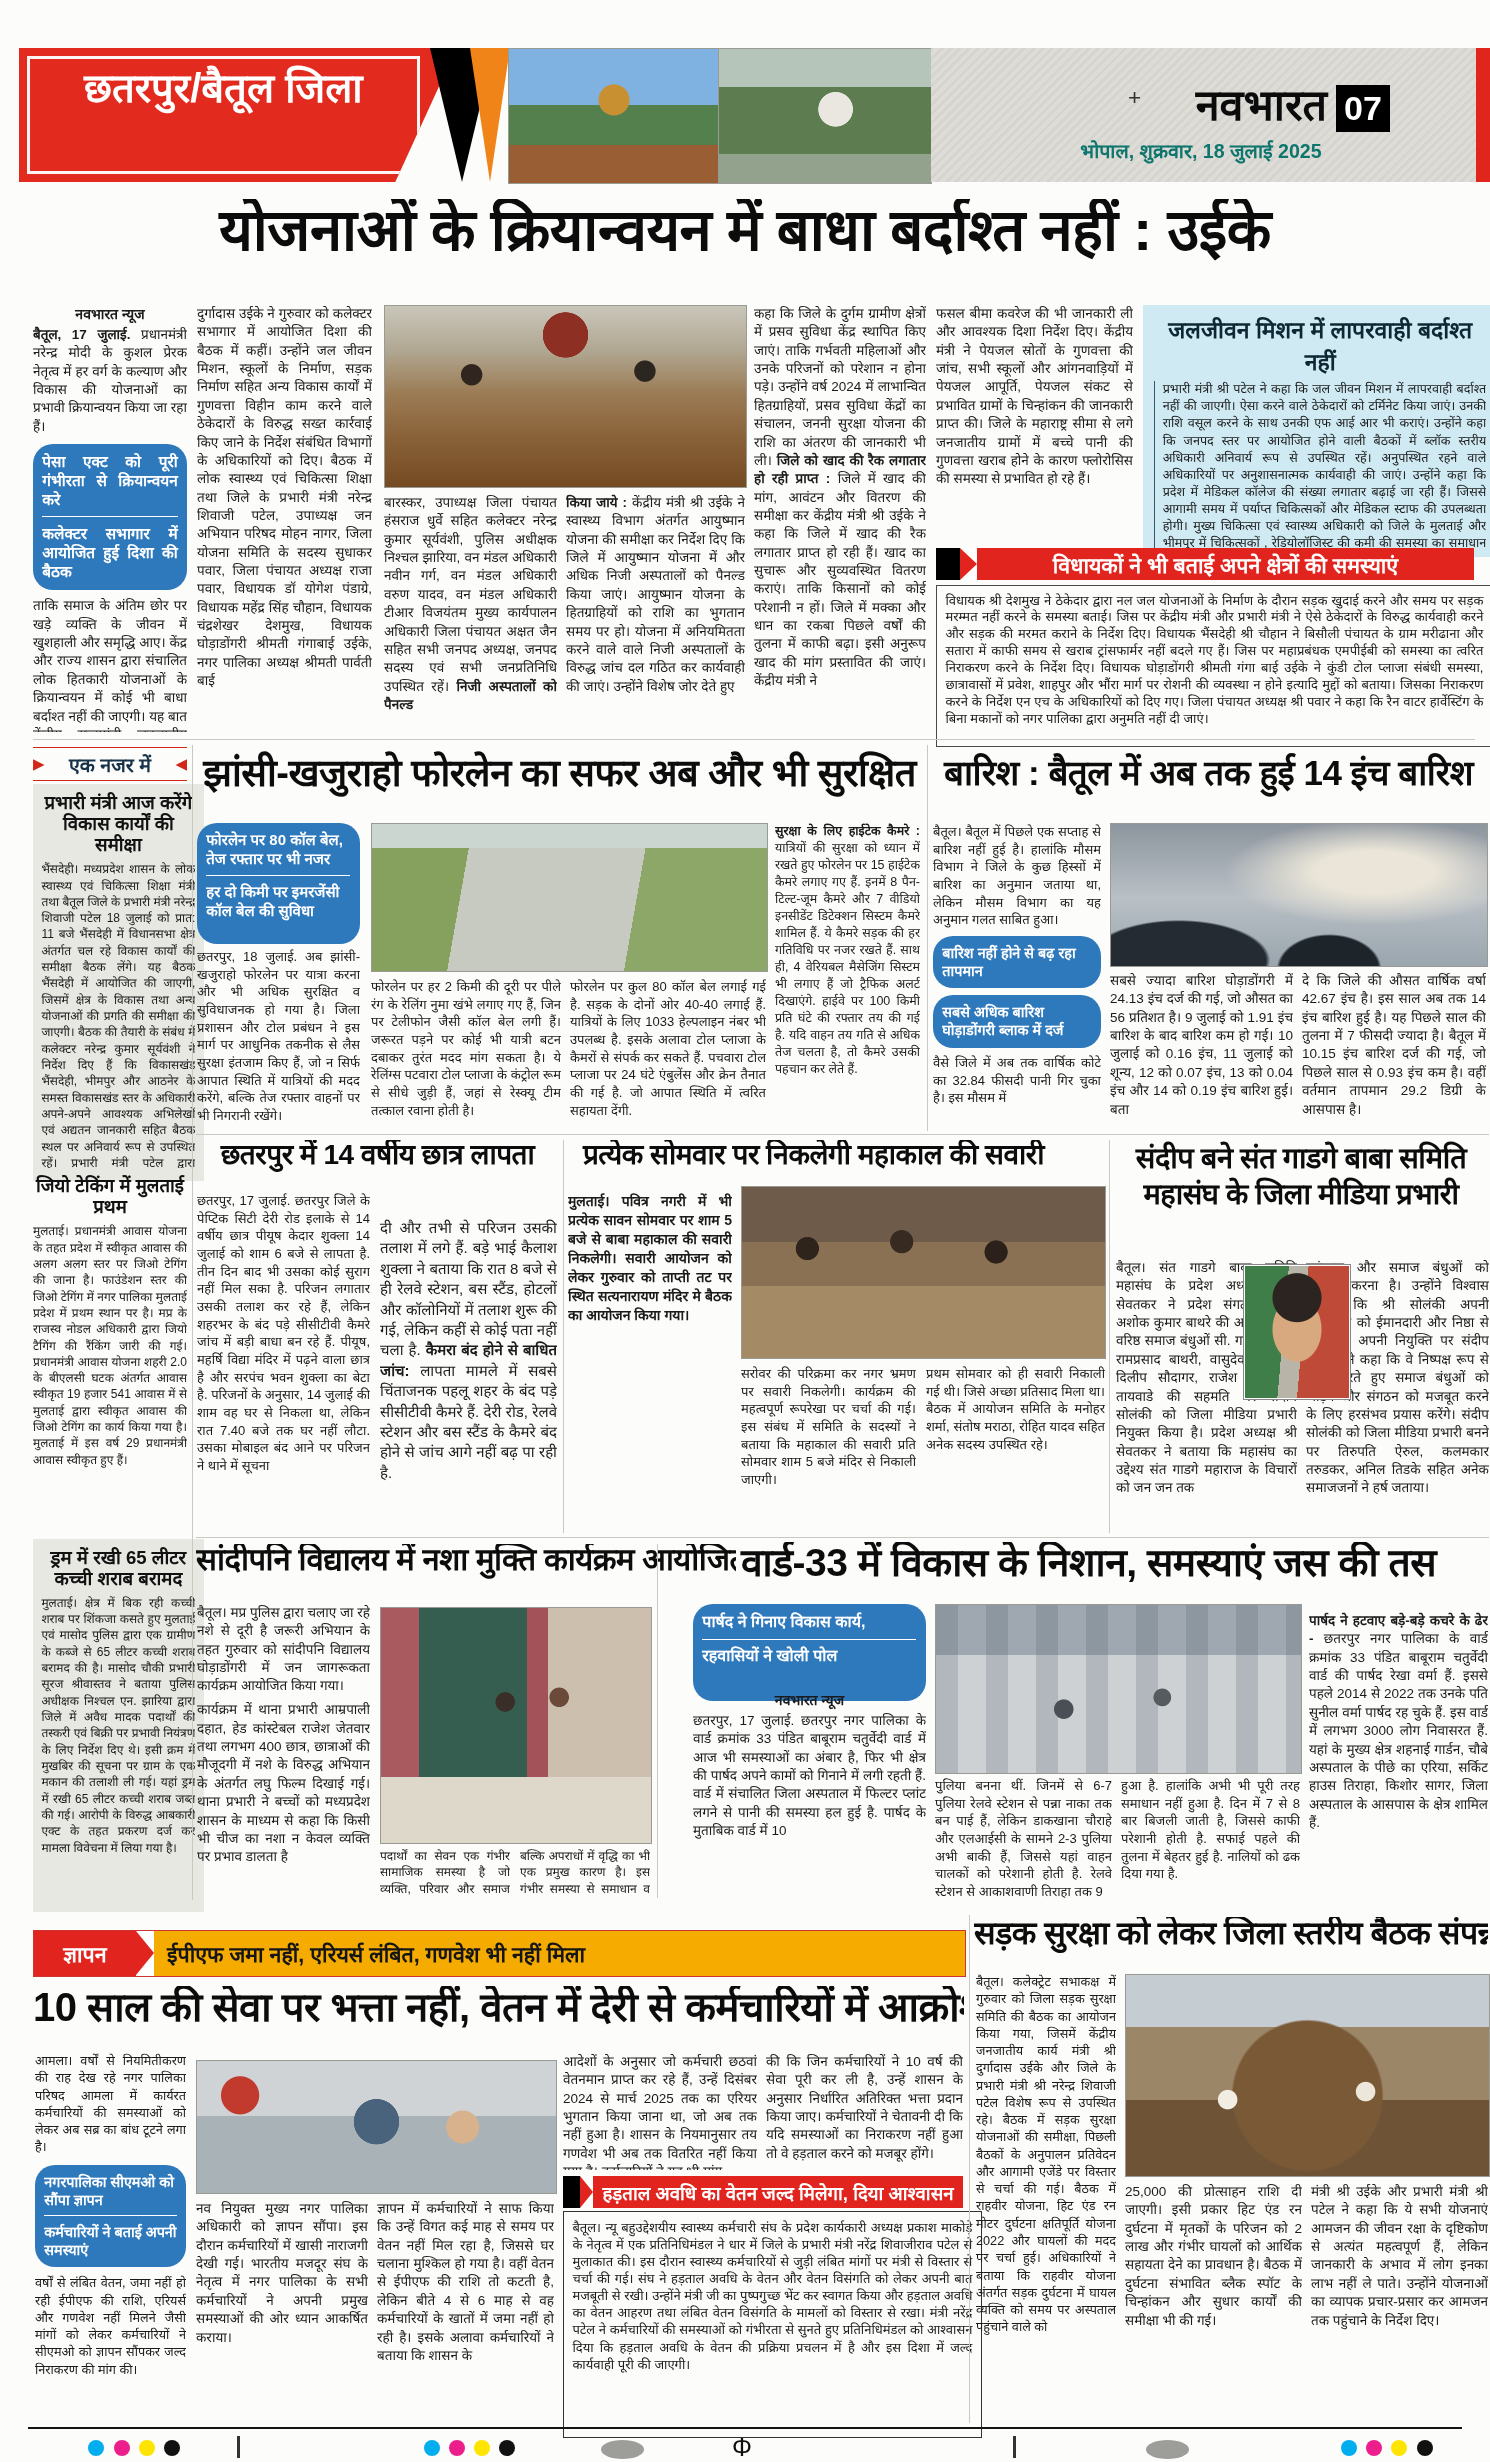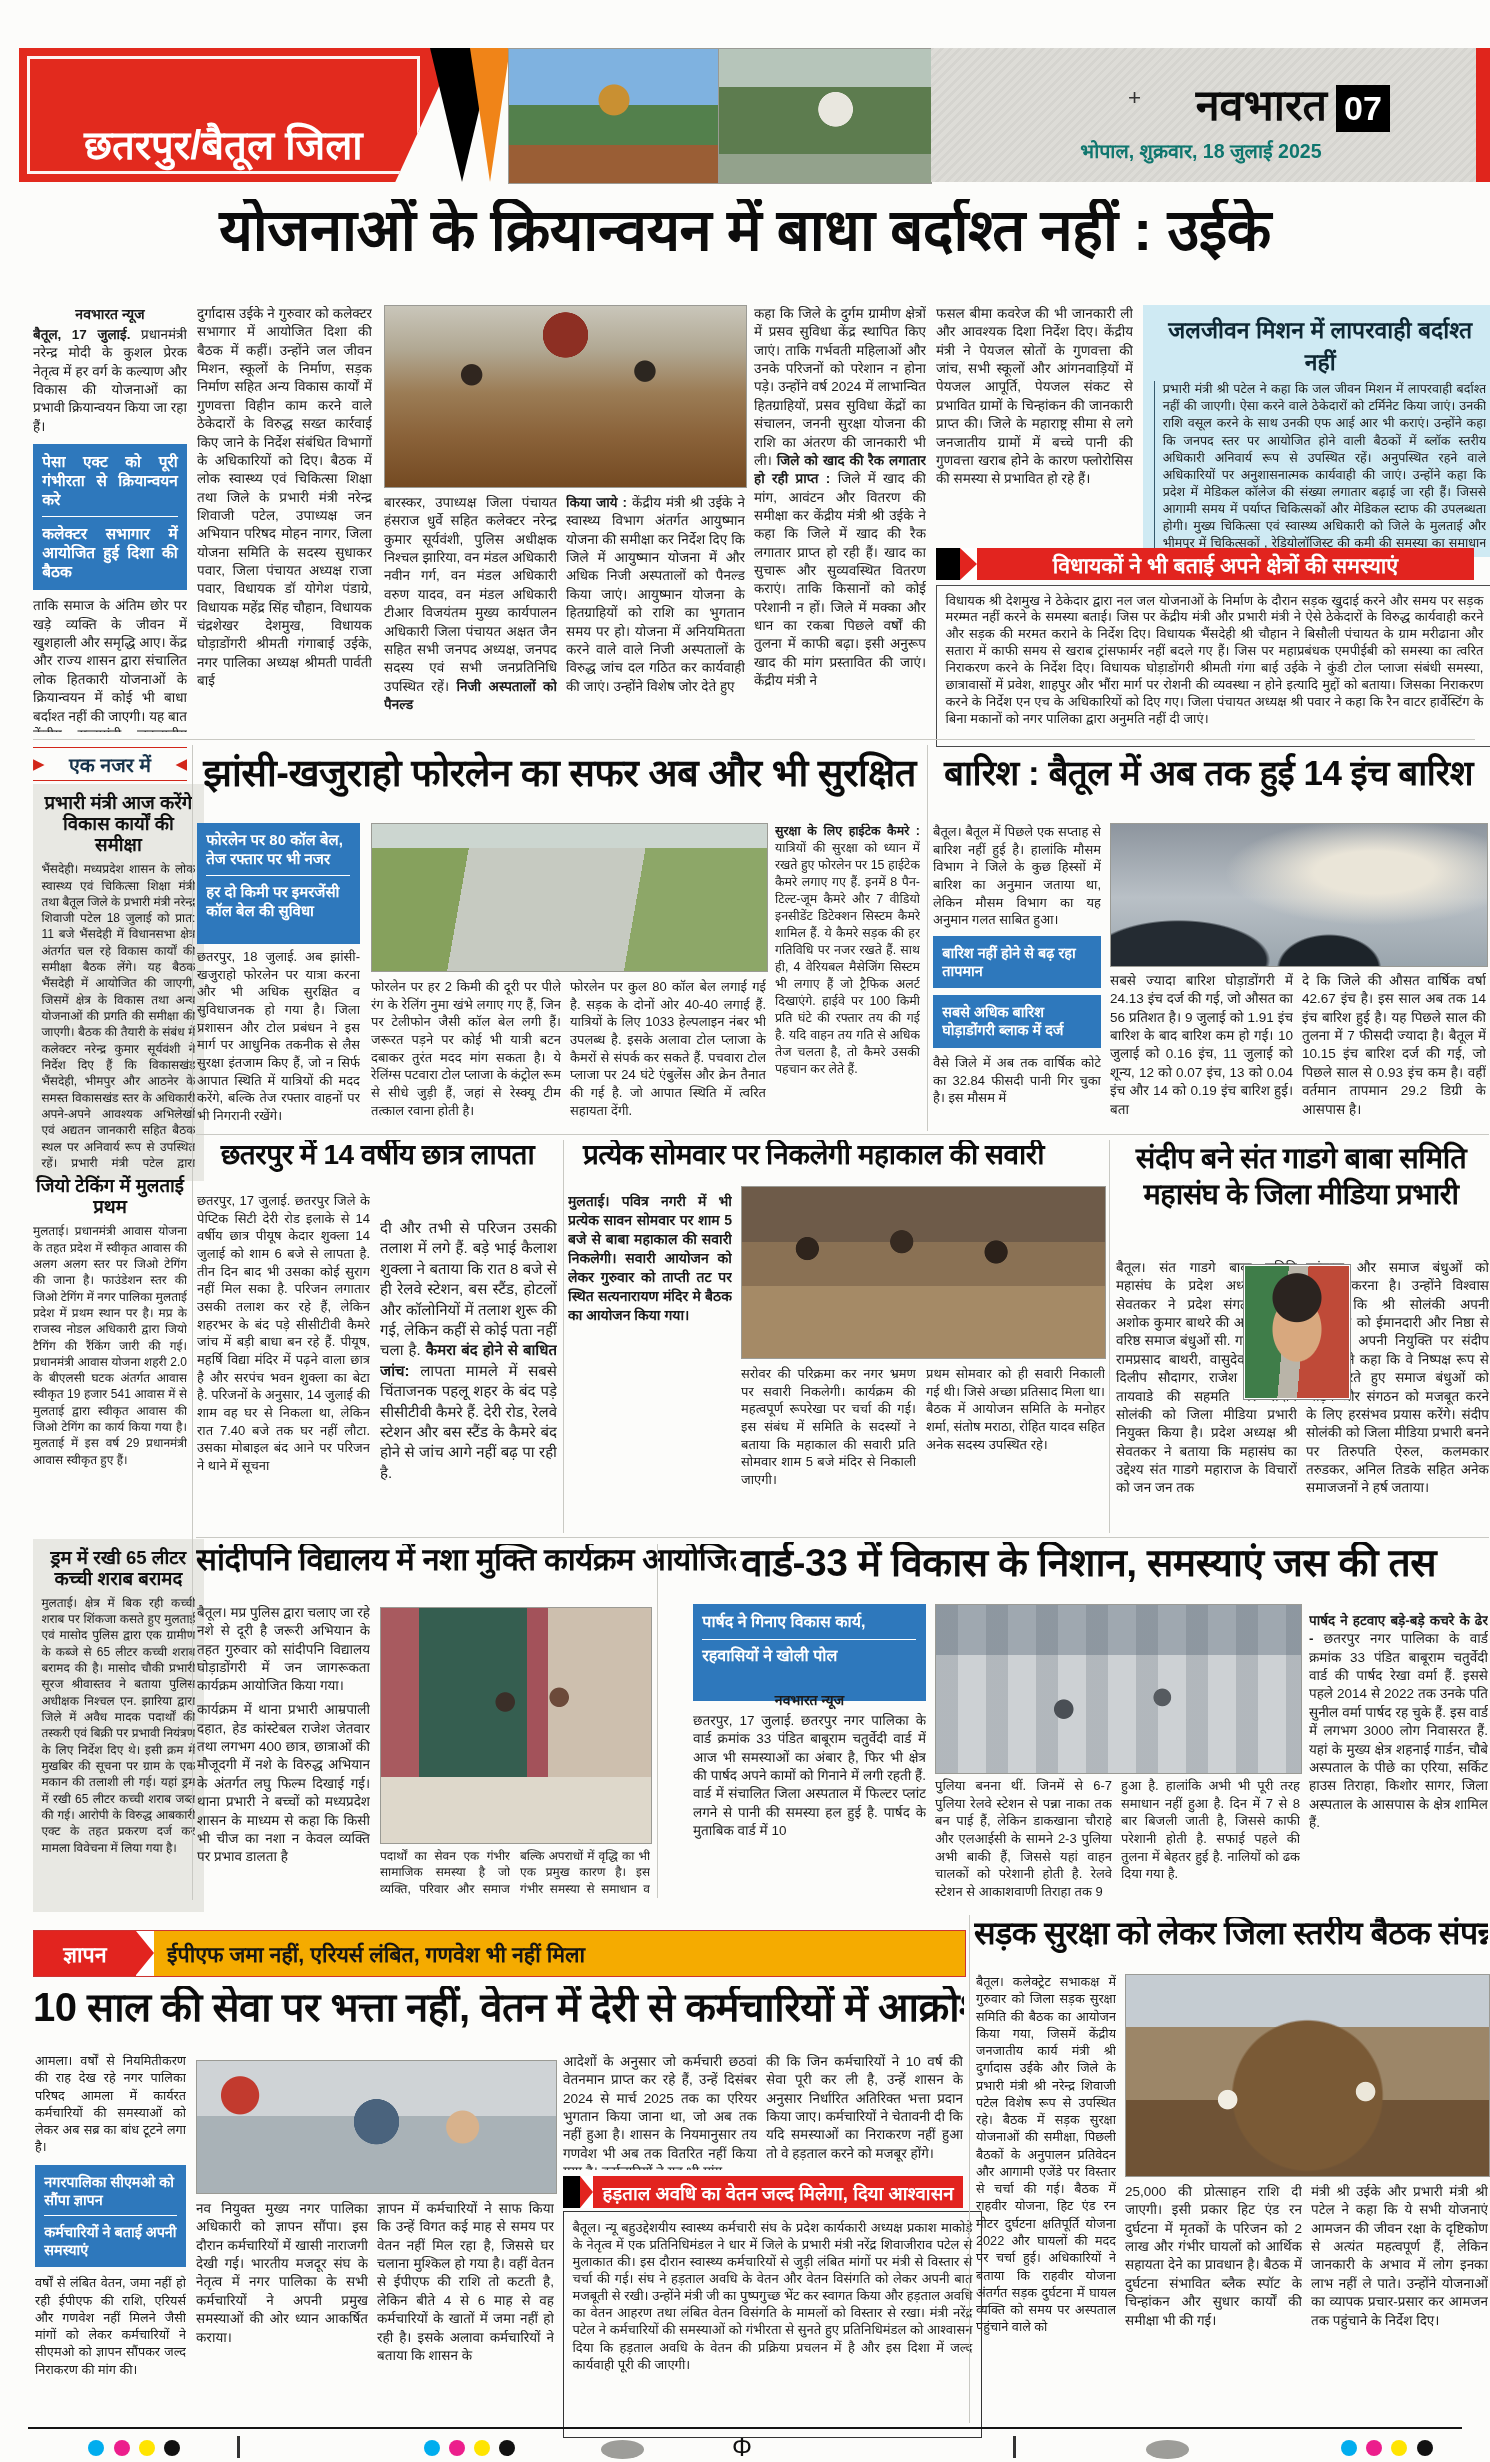--- a/index.html
+++ b/index.html
@@ -5,21 +5,21 @@
   html,body{margin:0;padding:0;background:#efefec;}
   .page{position:relative;width:1490px;height:2462px;margin:0 auto;background:#fcfcfa;
         font-family:"Liberation Sans","DejaVu Sans",sans-serif;color:#1b1b1b;overflow:hidden;}
   .abs{position:absolute;}
   .bt{font-size:13.5px;line-height:1.36;text-align:justify;overflow:hidden;}
   .bt b{font-weight:700;}
   .sm{font-size:12.6px;}
   .byline{font-weight:700;text-align:center;font-size:14px;margin-bottom:1.9px;}
   .hl{font-weight:800;color:#0c0c0c;line-height:1.06;letter-spacing:-0.5px;text-align:center;white-space:nowrap;overflow:hidden;}
   .hlwrap{white-space:normal;}
-  .bluebox{background:#2e78bc;color:#fff;font-weight:700;padding:8.4px 9.3px;line-height:1.25;}
+  .bluebox{background:#2e78bc;color:#fff;font-weight:700;padding:8.4px 9.3px;line-height:1.25;border-radius:20px;}
   .bluebox .bb2{border-top:1.9px solid #fff;margin-top:6.5px;padding-top:6.5px;}
   .graybox{background:#e8e8e3;padding:7.5px 8.4px;}
   .boxtitle{font-weight:800;text-align:center;font-size:18.6px;line-height:1.15;margin-bottom:5.6px;color:#111;}
   .cyanbox{background:#cfeaf3;padding:7.5px 11.2px;}
   .cyanbox .ct{font-weight:800;font-size:23px;text-align:center;color:#0e2733;margin-bottom:4.7px;}
   .redband{background:#e2241f;color:#fff;font-weight:700;display:flex;align-items:center;}
   .notchblk{width:24px;height:100%;background:#000;}
   .notchtri{width:0;height:0;border-top:16px solid transparent;border-bottom:16px solid transparent;border-left:17px solid #e2241f;background:#fff;}
   .borderbox{border:1.9px solid #4a4a4a;padding:6.5px 8.4px;}
   .photo{overflow:hidden;border:0.9px solid #9a9a94;}
@@ -68,21 +68,21 @@
   .grayband{background:#dddcd7;}
   .grayband:after{content:"";position:absolute;inset:0;background:repeating-linear-gradient(135deg,rgba(0,0,0,.035) 0 2.8px,transparent 2.8px 6.5px);}
 </style>
 </head>
 <body>
 
 <div class="page">
 
   <div class="abs" style="left:0;top:0;width:1490px;height:186px;">
     <div class="abs" style="left:18.6px;top:48px;width:438px;height:134px;background:#e22a1e;clip-path:polygon(0 0,100% 0,86% 100%,0 100%);">
-      <div class="abs" style="left:8.4px;top:8.4px;right:37px;bottom:8.4px;border:3.7px solid rgba(255,255,255,.95);display:flex;align-items:flex-end;justify-content:center;">
+      <div class="abs" style="left:8.4px;top:8.4px;right:37px;bottom:8.4px;border:3.7px solid rgba(255,255,255,.95);display:flex;align-items:flex-start;justify-content:center;">
         <span style="color:#fff;font-weight:800;font-size:40px;white-space:nowrap;">छतरपुर/बैतूल जिला</span>
       </div>
     </div>
     <div class="abs" style="left:430px;top:48px;width:0;height:0;border-left:32px solid transparent;border-right:32px solid transparent;border-top:134px solid #000;"></div>
     <div class="abs" style="left:470px;top:48px;width:0;height:0;border-left:20.5px solid transparent;border-right:20.5px solid transparent;border-top:134px solid #f08418;"></div>
     <div class="abs photo ph-m1" style="left:508px;top:48px;width:210px;height:134px;"></div>
     <div class="abs photo ph-m2" style="left:718px;top:48px;width:212px;height:134px;"></div>
     <div class="abs grayband" style="left:931px;top:48px;width:559px;height:134px;">
       <div class="abs" style="left:197px;top:37px;font-size:22.4px;color:#333;z-index:2;">+</div>
       <span class="abs" style="left:182px;top:26px;width:214px;text-align:right;font-weight:800;font-size:43px;color:#0b0b0b;z-index:2;">नवभारत</span>

